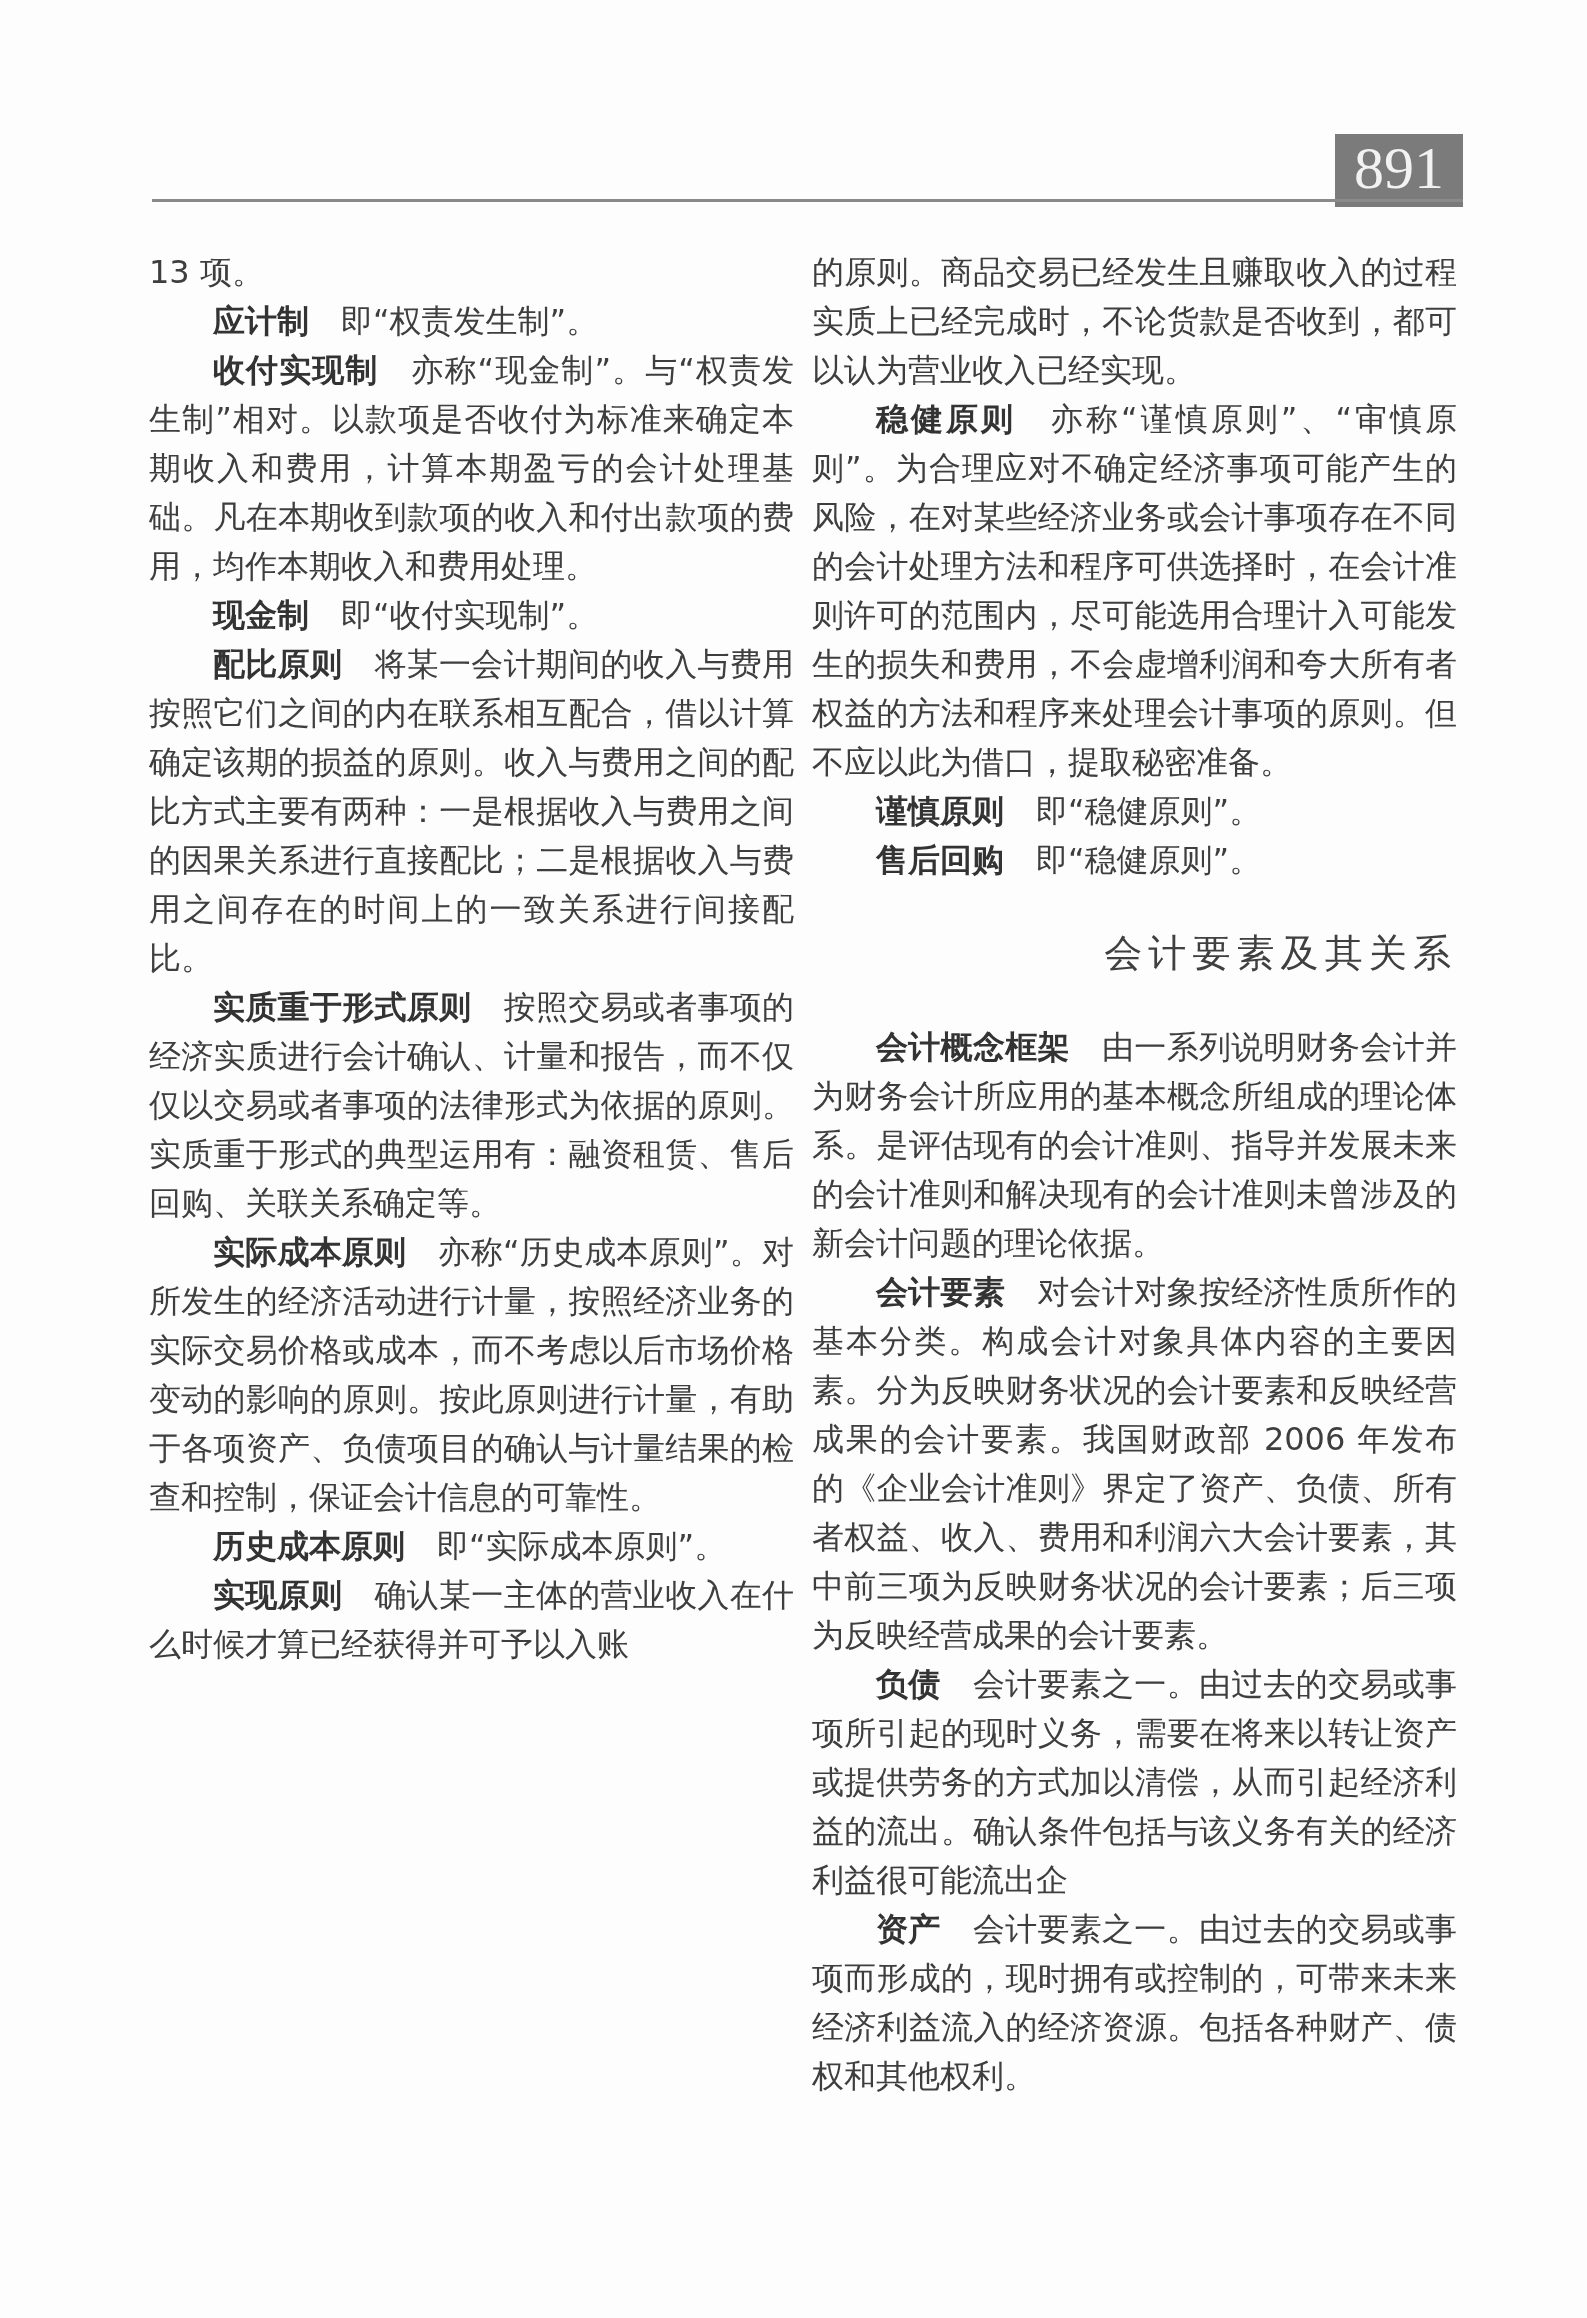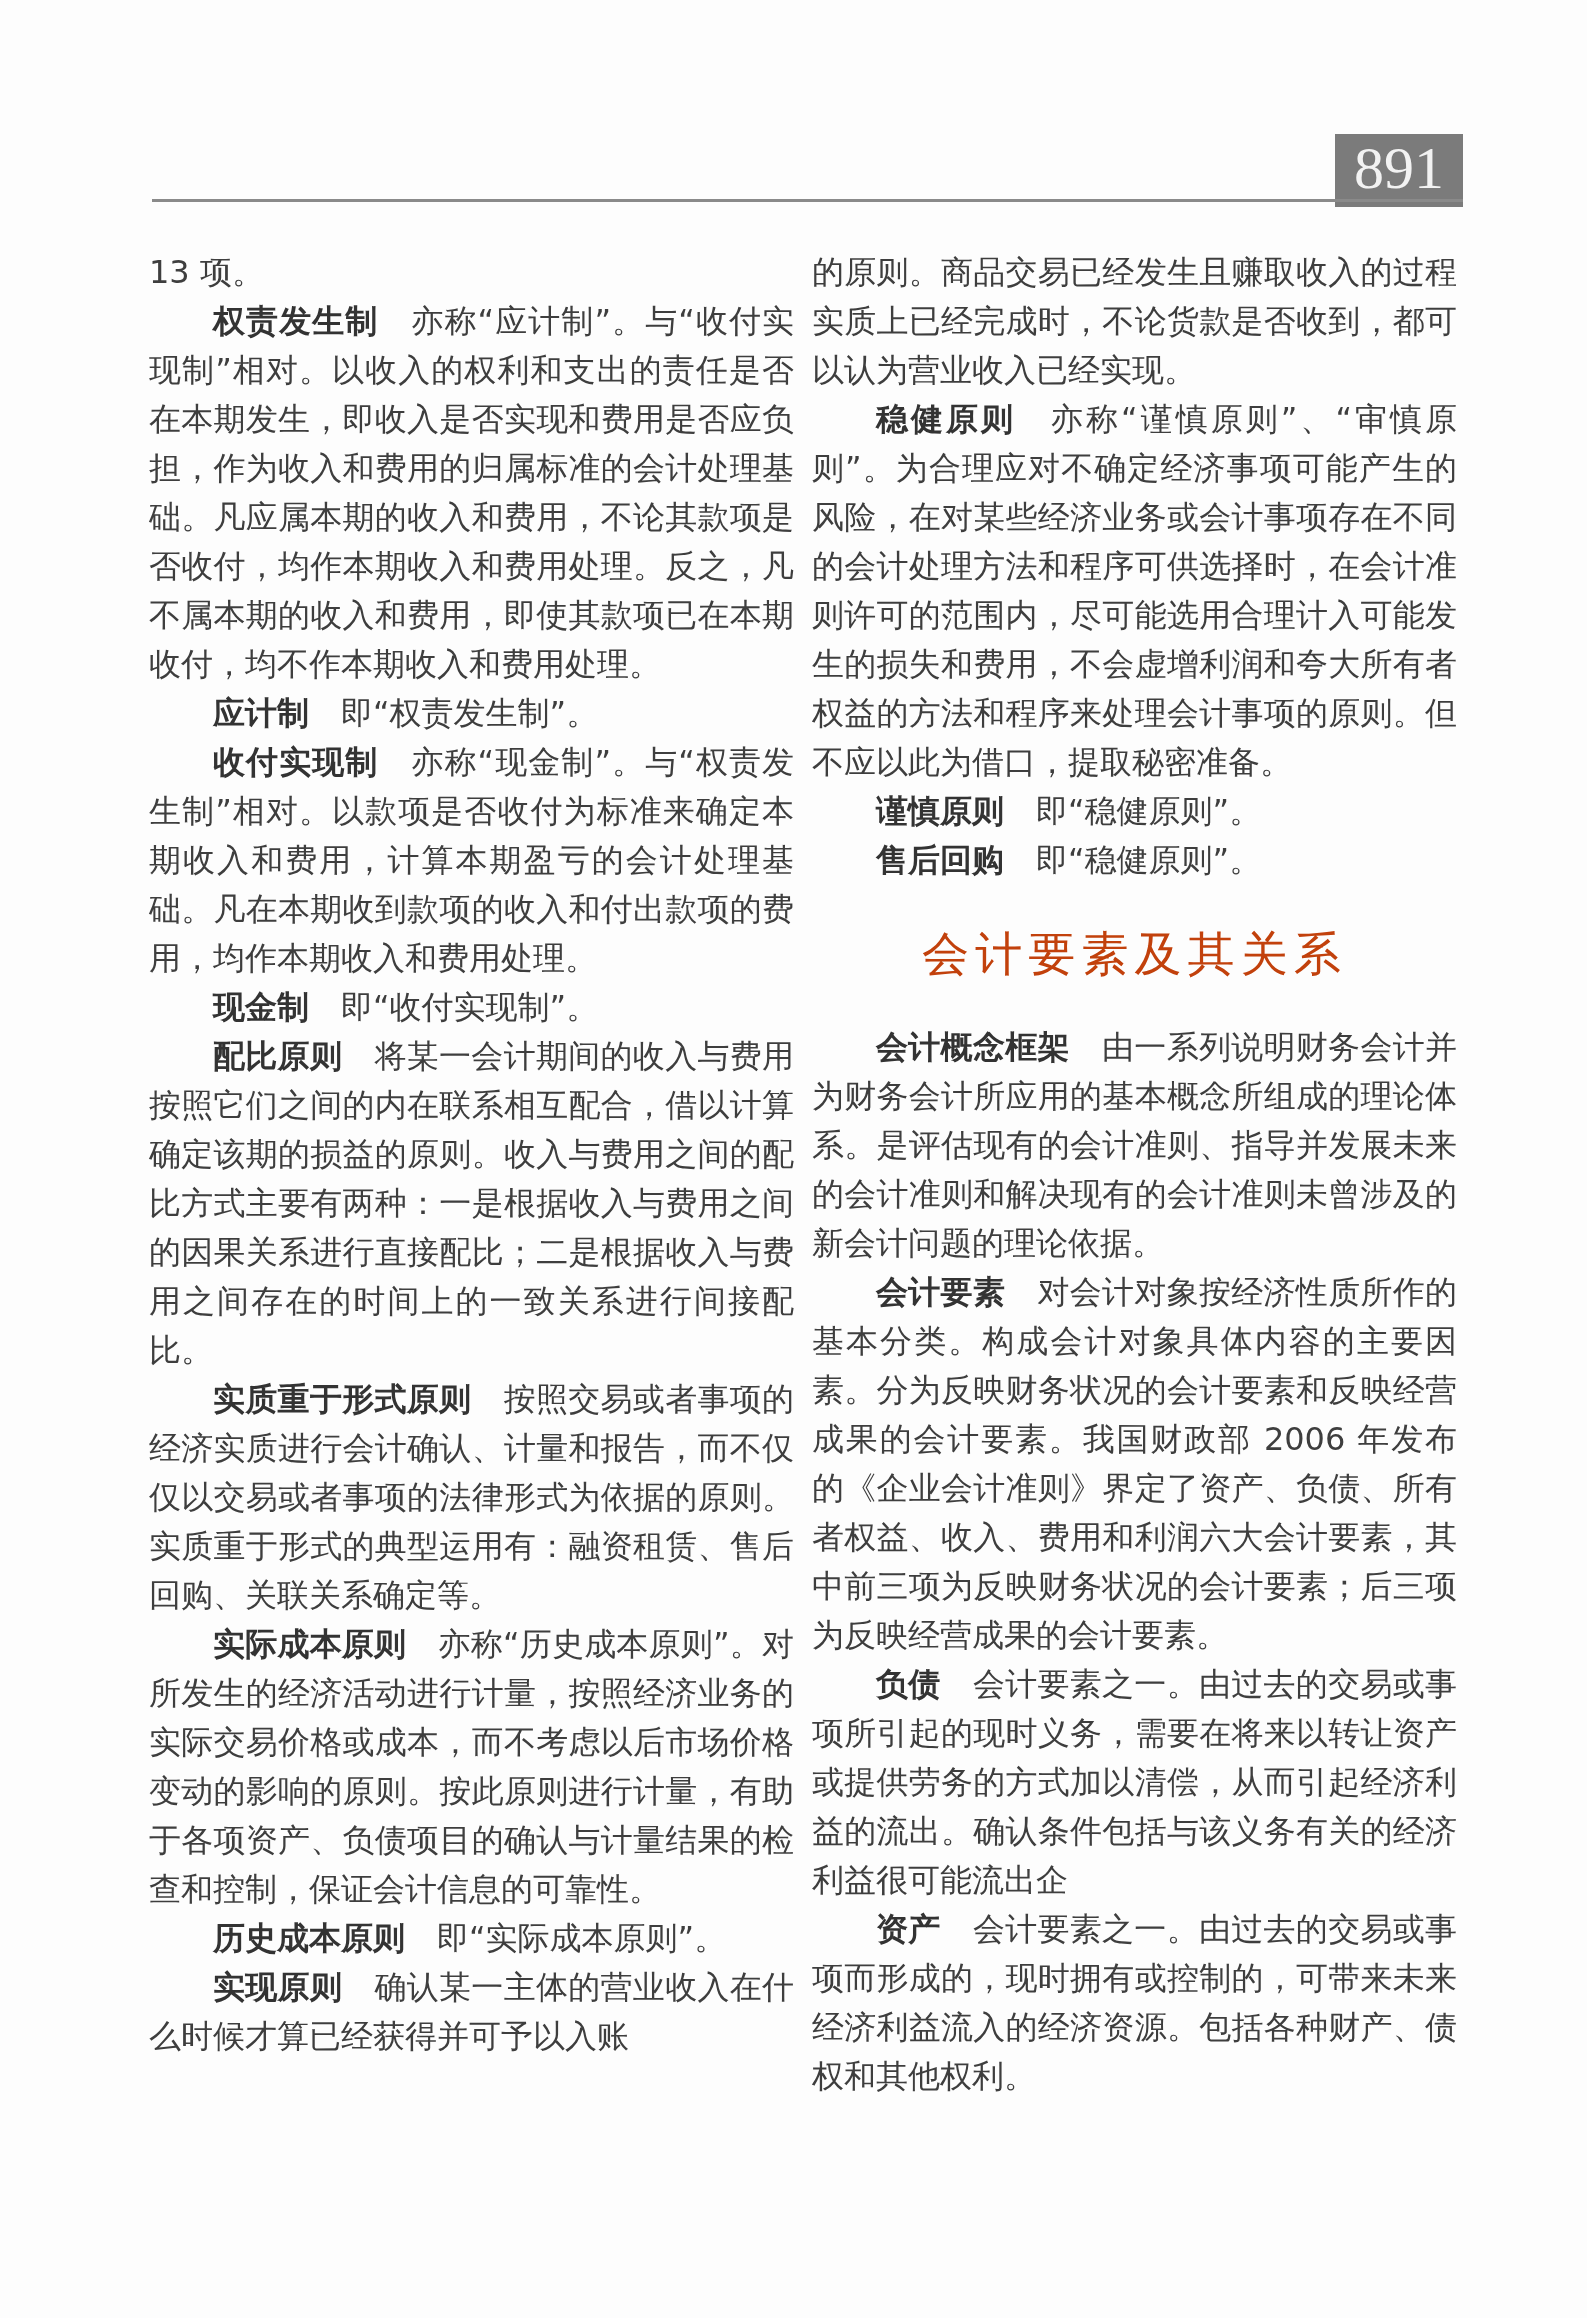--- a/index.html
+++ b/index.html
@@ -80,44 +80,43 @@
     .entry .term {
       font-weight: bold;
       color: #333333;
     }
     .entry .term::after {
       content: "\3000";
       font-weight: normal;
     }
     .continuation { text-indent: 0; }
     .section-heading {
-      text-align: center;
+      text-align: right;
       font-family: "DejaVu Serif", "Liberation Serif", serif;
-      font-size: 47px;
+      font-size: 38px;
       letter-spacing: 6.1px;
-      color: #c2410c;
+      color: #404040;
       margin: 34px 0 35px 0 !important;
       line-height: 69px;
       text-indent: 0;
     }
   </style>
 </head>
 <body>
 
 <div class="page">
 
   <div class="running-head">
     <div class="page-number">891</div>
     <div class="rule"></div>
   </div>
 
   <div class="column col-left">
     <p class="continuation">13 项。</p>
 
-    <p class="entry"><span class="term">权责发生制</span><span>亦称“应计制”。与“收付实现制”相对。以收入的权利和支出的责任是否在本期发生，即收入是否实现和费用是否应负担，作为收入和费用的归属标准的会计处理基础。凡应属本期的收入和费用，不论其款项是否收付，均作本期收入和费用处理。反之，凡不属本期的收入和费用，即使其款项已在本期收付，均不作本期收入和费用处理。</span></p>
 
     <p class="entry"><span class="term">应计制</span><span>即“权责发生制”。</span></p>
 
     <p class="entry"><span class="term">收付实现制</span><span>亦称“现金制”。与“权责发生制”相对。以款项是否收付为标准来确定本期收入和费用，计算本期盈亏的会计处理基础。凡在本期收到款项的收入和付出款项的费用，均作本期收入和费用处理。</span></p>
 
     <p class="entry"><span class="term">现金制</span><span>即“收付实现制”。</span></p>
 
     <p class="entry"><span class="term">配比原则</span><span>将某一会计期间的收入与费用按照它们之间的内在联系相互配合，借以计算确定该期的损益的原则。收入与费用之间的配比方式主要有两种：一是根据收入与费用之间的因果关系进行直接配比；二是根据收入与费用之间存在的时间上的一致关系进行间接配比。</span></p>
 
     <p class="entry"><span class="term">实质重于形式原则</span><span>按照交易或者事项的经济实质进行会计确认、计量和报告，而不仅仅以交易或者事项的法律形式为依据的原则。实质重于形式的典型运用有：融资租赁、售后回购、关联关系确定等。</span></p>

